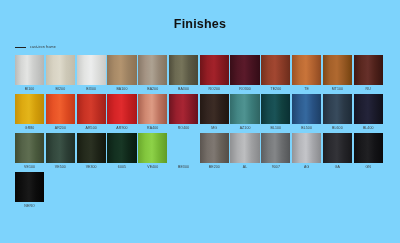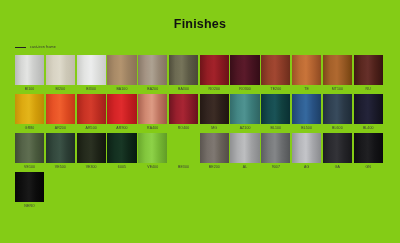--- a/index.html
+++ b/index.html
@@ -13,21 +13,21 @@
     font-family: "Liberation Sans", sans-serif;
     color: #1a1a1a;
     overflow: hidden;
     position: relative;
   }
   .page {
     width: 400px;
     height: 243px;
     box-sizing: border-box;
     position: relative;
-    background: #84cc16;
+    background: #7dd3fc;
   }
   .page-title {
     text-align: center;
     font-size: 12.5px;
     font-weight: bold;
     color: #111111;
     letter-spacing: 0.2px;
     margin: 0;
     padding-top: 17px;
     line-height: 14px;

